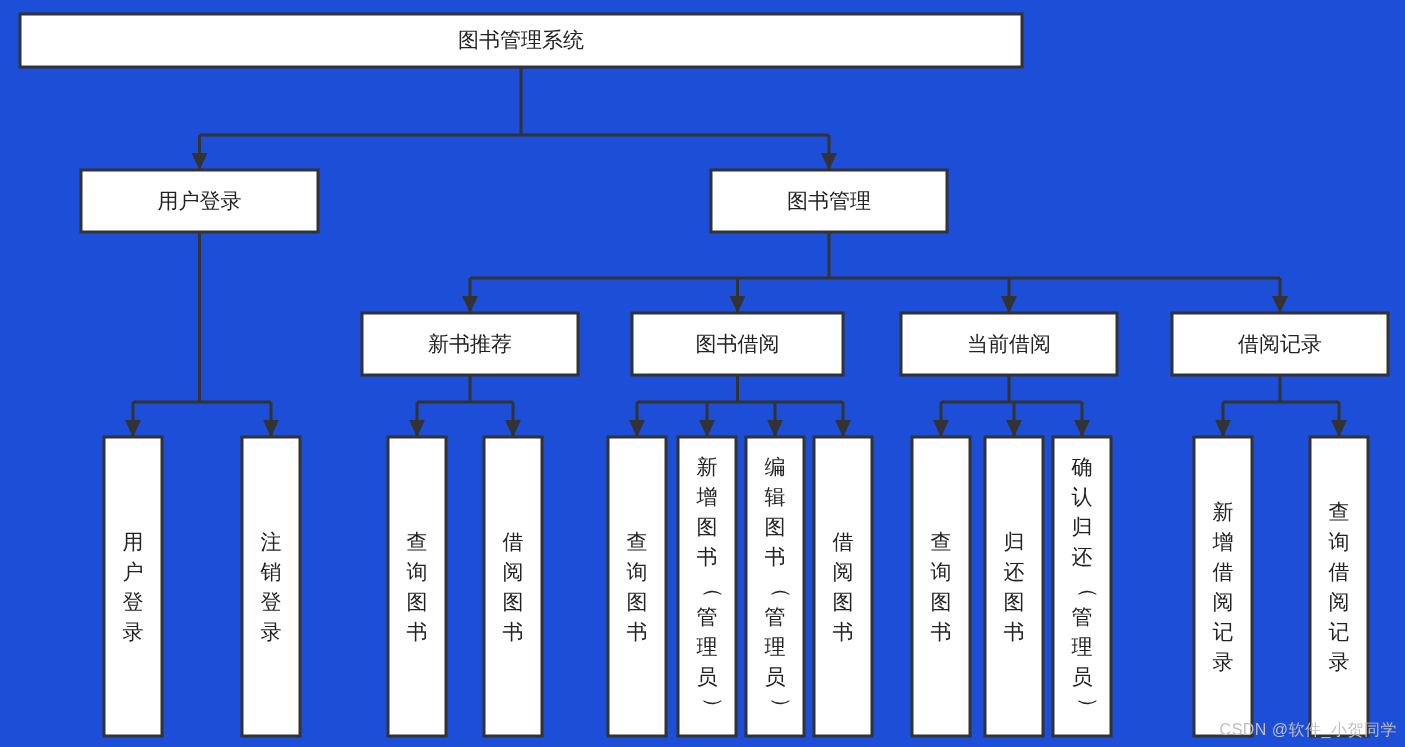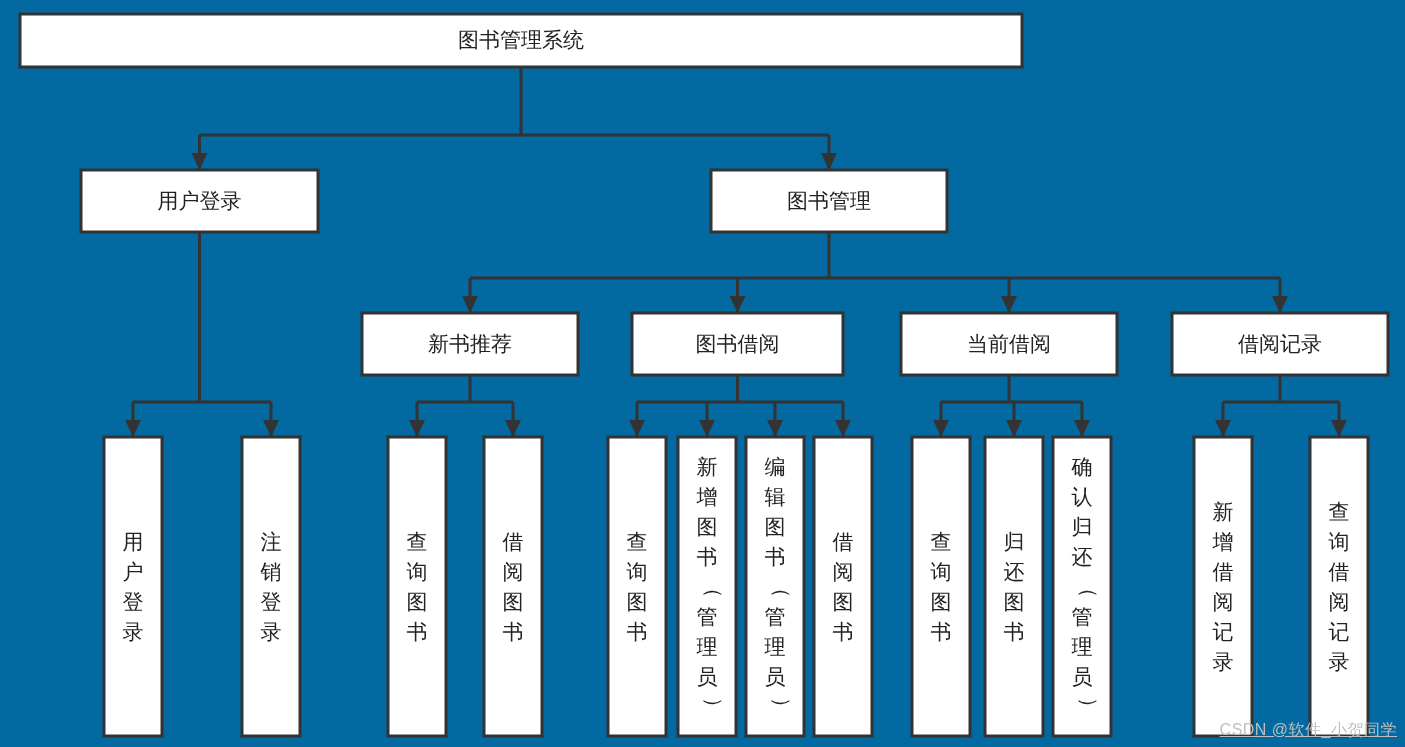--- a/index.html
+++ b/index.html
@@ -1,28 +1,28 @@
 <!DOCTYPE html>
 <html><head>
 <meta charset="utf-8">
 <style>
   html,body{margin:0;padding:0;background:#ffffff;}
   body{font-family:"Liberation Sans","DejaVu Sans",sans-serif;}
-  #stage{position:relative;width:1405px;height:747px;background:#0369a1;overflow:hidden;}
+  #stage{position:relative;width:1405px;height:747px;background:#1d4ed8;overflow:hidden;}
   #diagram{position:absolute;left:0;top:0;width:1405px;height:747px;}
   .node-rect{fill:#ffffff;stroke:#333333;stroke-width:3;}
   .connector{stroke:#333333;stroke-width:3;fill:none;}
   .arrow-head{fill:#333333;stroke:none;}
   .node-label{font-family:"Liberation Sans","DejaVu Sans",sans-serif;font-size:21px;fill:#222222;
               text-anchor:middle;dominant-baseline:middle;}
   .node-label-v{font-family:"Liberation Sans","DejaVu Sans",sans-serif;font-size:21px;fill:#222222;
                 text-anchor:middle;}
   .watermark{position:absolute;right:8px;bottom:6px;font-size:16px;color:#bfbfbf;
              font-family:"Liberation Sans","DejaVu Sans",sans-serif;white-space:nowrap;
-             letter-spacing:0.5px;text-decoration:underline;}
+             letter-spacing:0.5px;}
 </style>
 </head>
 <body>
 
 <div id="stage">
   <svg id="diagram" viewBox="0 0 1405 747">
     <g id="edge-layer">
         <line x1="521" y1="67" x2="521" y2="135" class="connector"></line>
         <line x1="199.5" y1="135" x2="829" y2="135" class="connector"></line>
         <line x1="199.5" y1="135" x2="199.5" y2="169" class="connector"></line>

